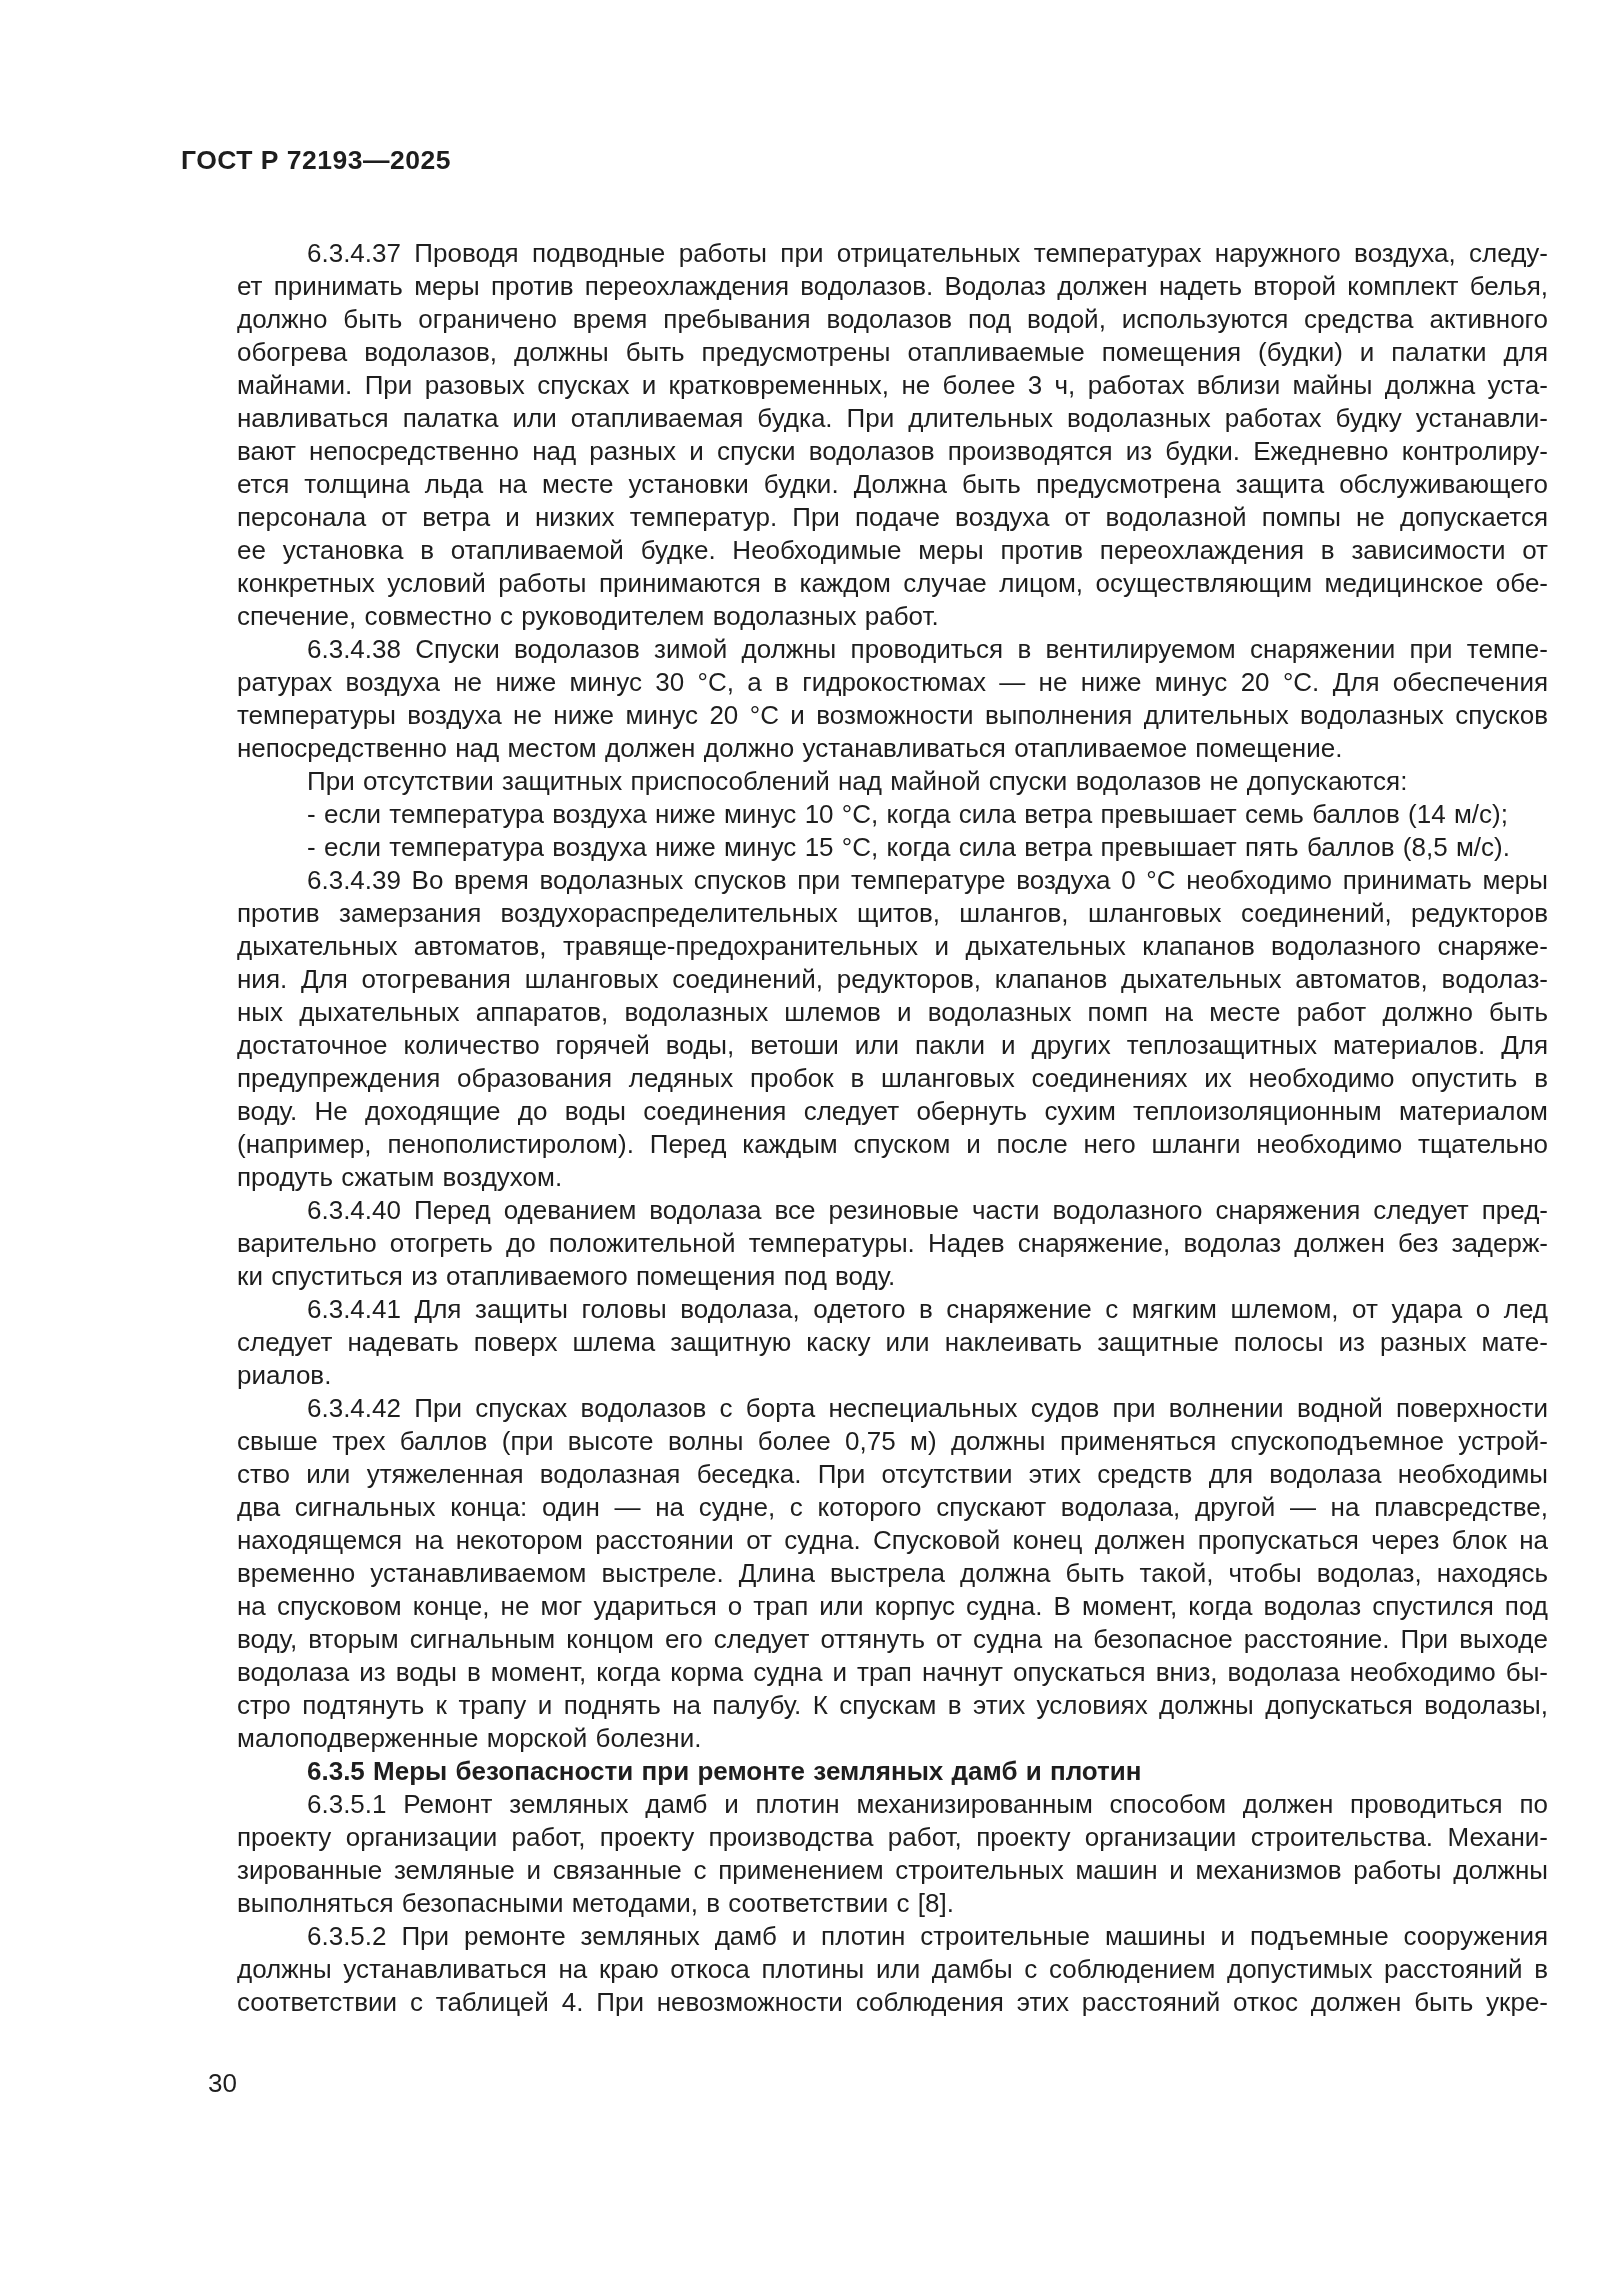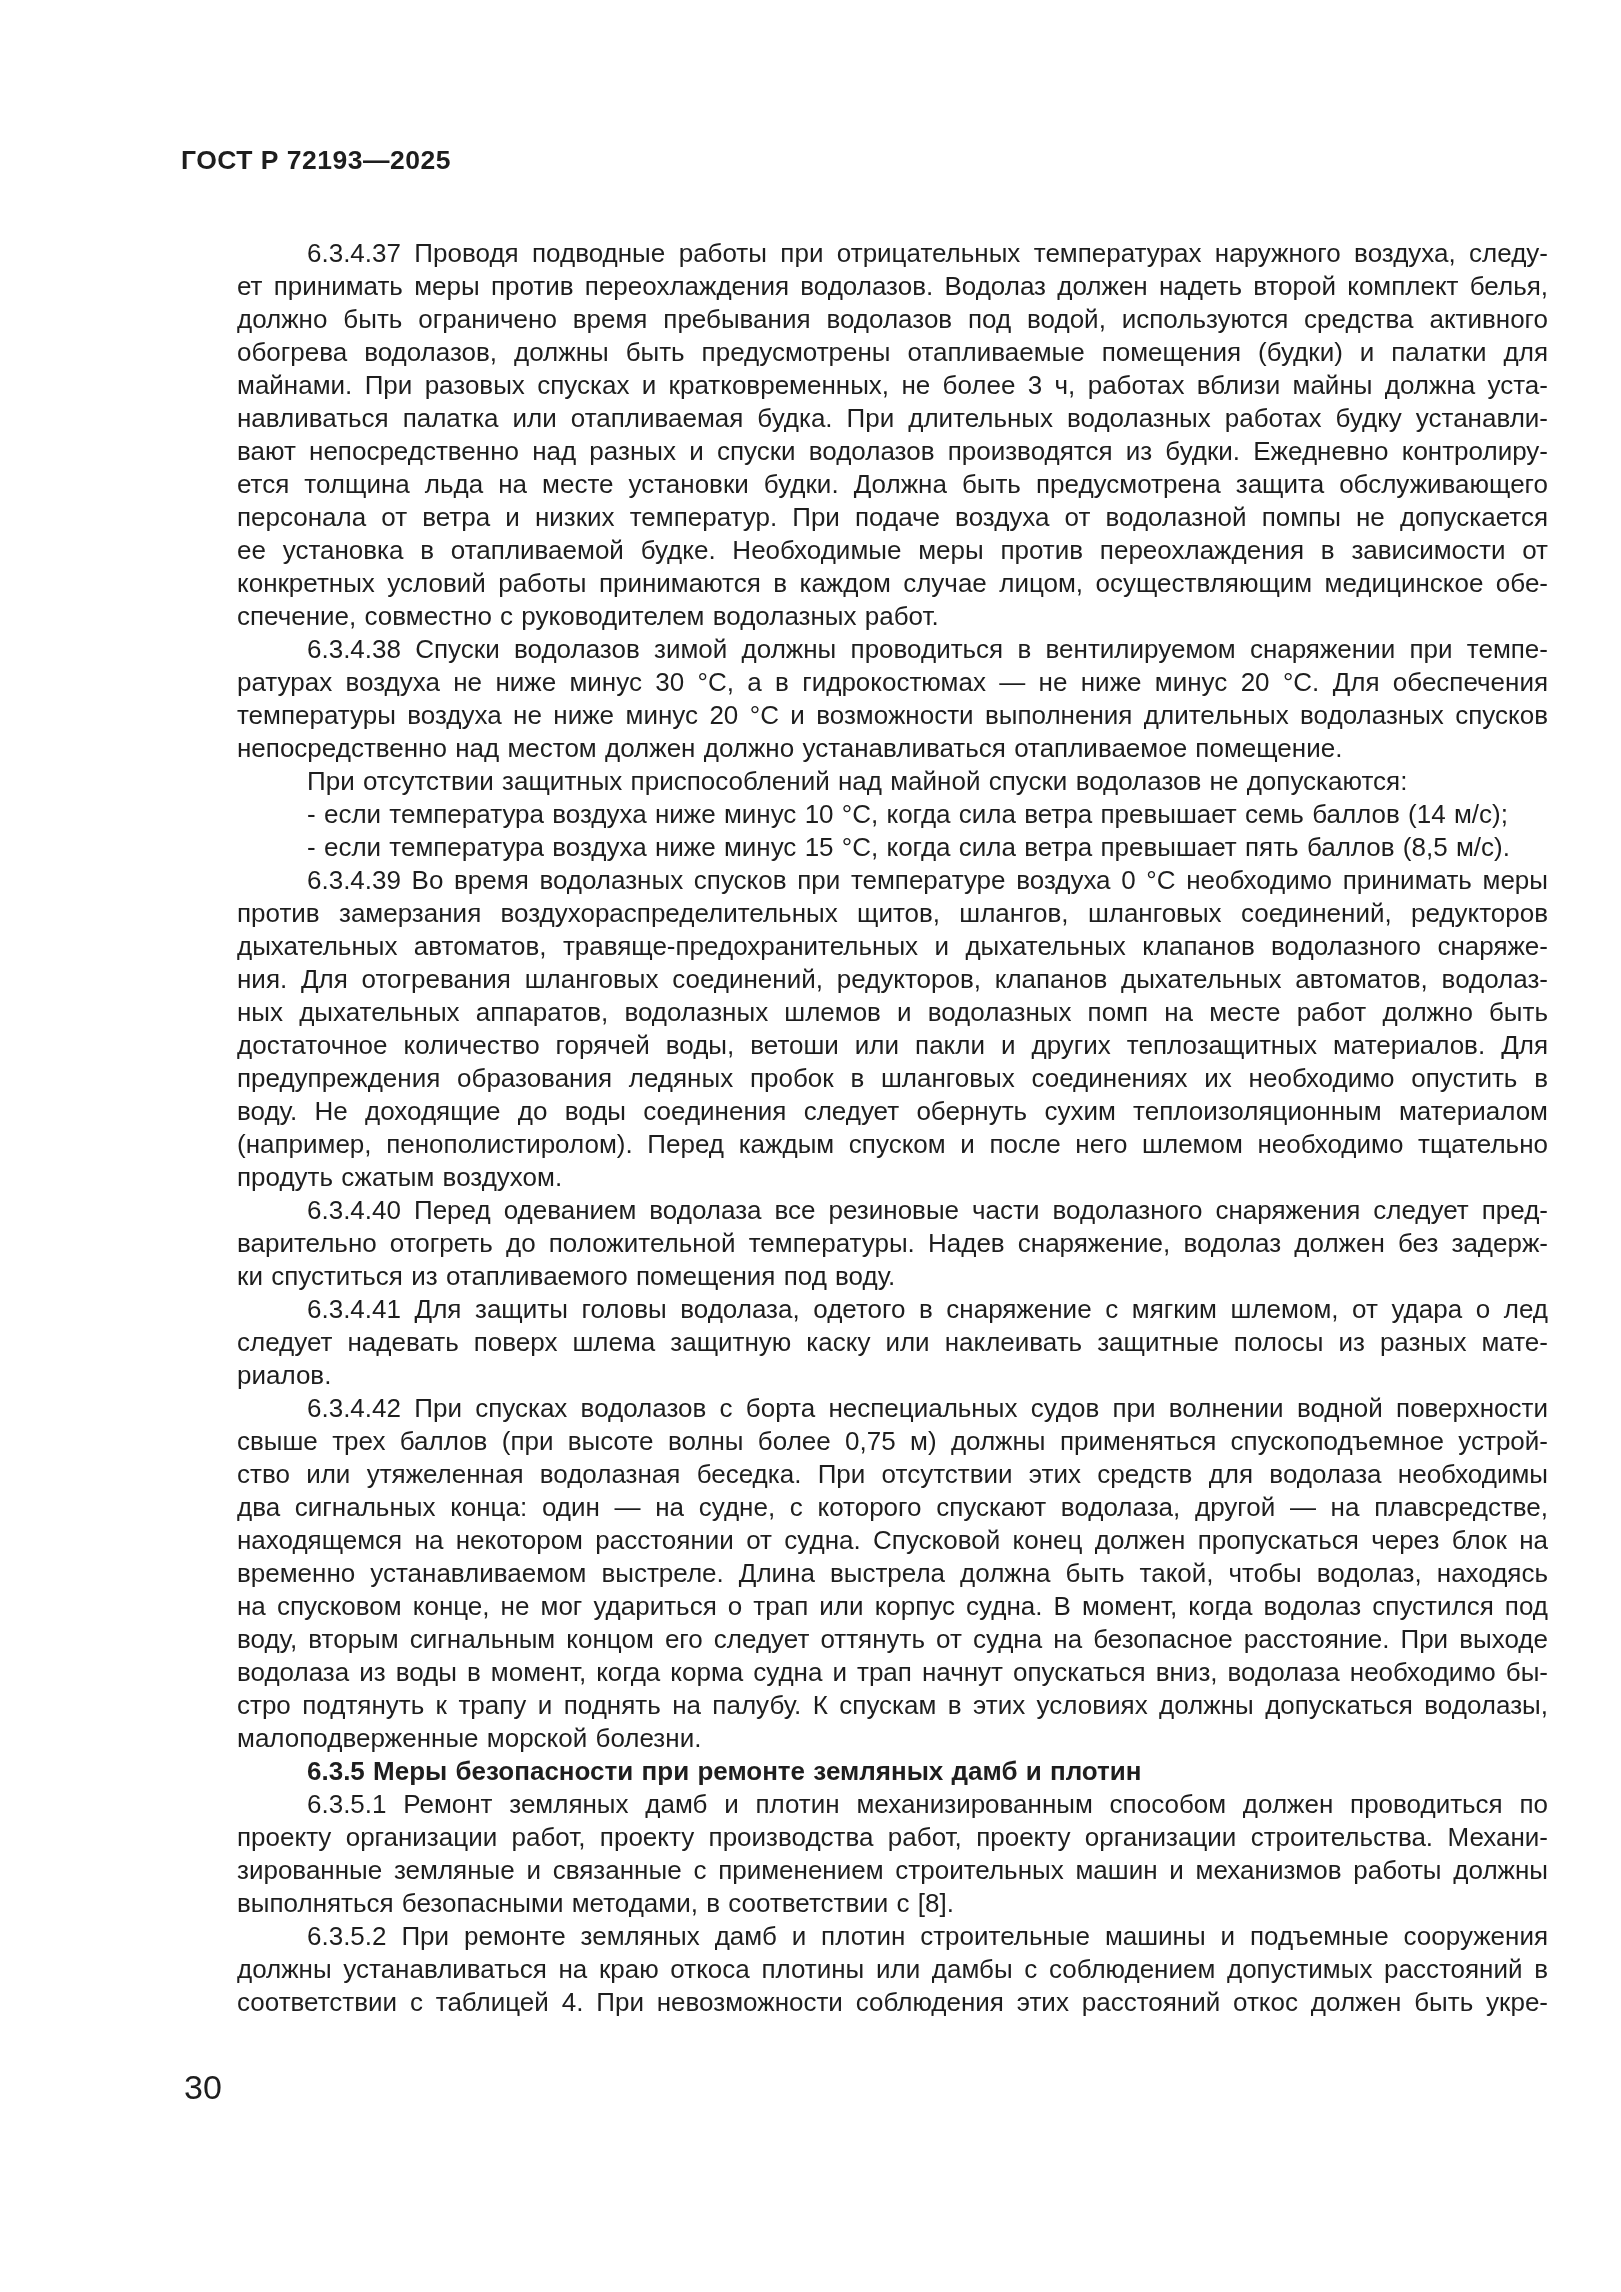--- a/index.html
+++ b/index.html
@@ -42,23 +42,23 @@
     overflow: hidden;
     text-align: justify;
     text-align-last: justify;
     word-spacing: 0.04em;
   }
   .pline.first { padding-left: 70px; }
   .pline.last { text-align-last: left; }
   .pline.justify-last { text-align-last: justify; }
   .page-footer {
     position: absolute;
-    left: 184px;
+    left: 208px;
     top: 2068px;
-    font-size: 34px;
+    font-size: 26px;
   }
 </style>
 </head>
 <body>
 
 <div class="page">
   <div class="running-header">ГОСТ Р 72193—2025</div>
 
   <div class="content">
       <div class="paragraph">
@@ -92,21 +92,21 @@
       </div>
       <div class="paragraph">
         <div class="pline first">6.3.4.39 Во время водолазных спусков при температуре воздуха 0 °С необходимо принимать меры</div>
         <div class="pline">против замерзания воздухораспределительных щитов, шлангов, шланговых соединений, редукторов</div>
         <div class="pline">дыхательных автоматов, травяще-предохранительных и дыхательных клапанов водолазного снаряже-</div>
         <div class="pline">ния. Для отогревания шланговых соединений, редукторов, клапанов дыхательных автоматов, водолаз-</div>
         <div class="pline">ных дыхательных аппаратов, водолазных шлемов и водолазных помп на месте работ должно быть</div>
         <div class="pline">достаточное количество горячей воды, ветоши или пакли и других теплозащитных материалов. Для</div>
         <div class="pline">предупреждения образования ледяных пробок в шланговых соединениях их необходимо опустить в</div>
         <div class="pline">воду. Не доходящие до воды соединения следует обернуть сухим теплоизоляционным материалом</div>
-        <div class="pline">(например, пенополистиролом). Перед каждым спуском и после него шлемом необходимо тщательно</div>
+        <div class="pline">(например, пенополистиролом). Перед каждым спуском и после него шланги необходимо тщательно</div>
         <div class="pline last">продуть сжатым воздухом.</div>
       </div>
       <div class="paragraph">
         <div class="pline first">6.3.4.40 Перед одеванием водолаза все резиновые части водолазного снаряжения следует пред-</div>
         <div class="pline">варительно отогреть до положительной температуры. Надев снаряжение, водолаз должен без задерж-</div>
         <div class="pline last">ки спуститься из отапливаемого помещения под воду.</div>
       </div>
       <div class="paragraph">
         <div class="pline first">6.3.4.41 Для защиты головы водолаза, одетого в снаряжение с мягким шлемом, от удара о лед</div>
         <div class="pline">следует надевать поверх шлема защитную каску или наклеивать защитные полосы из разных мате-</div>

